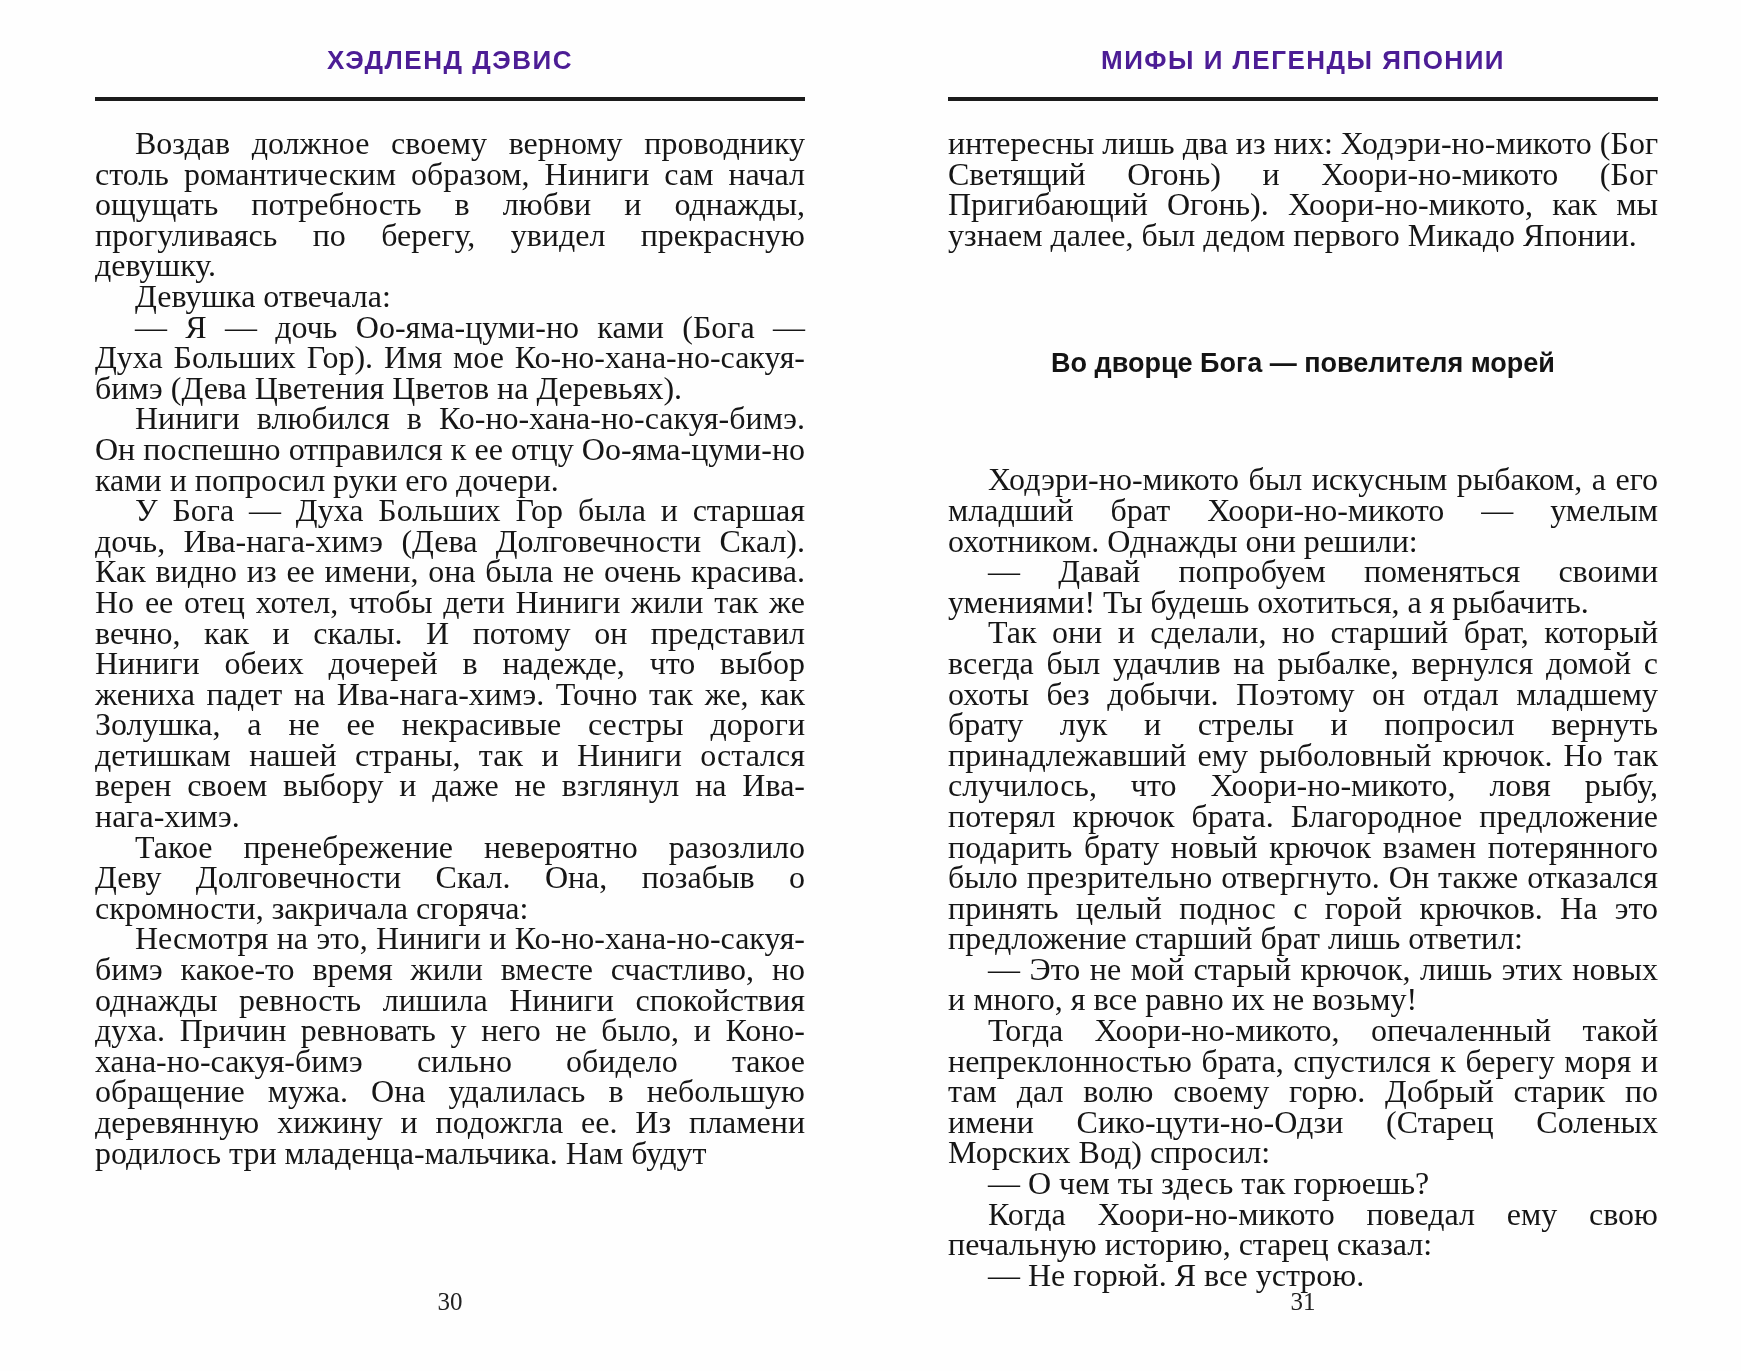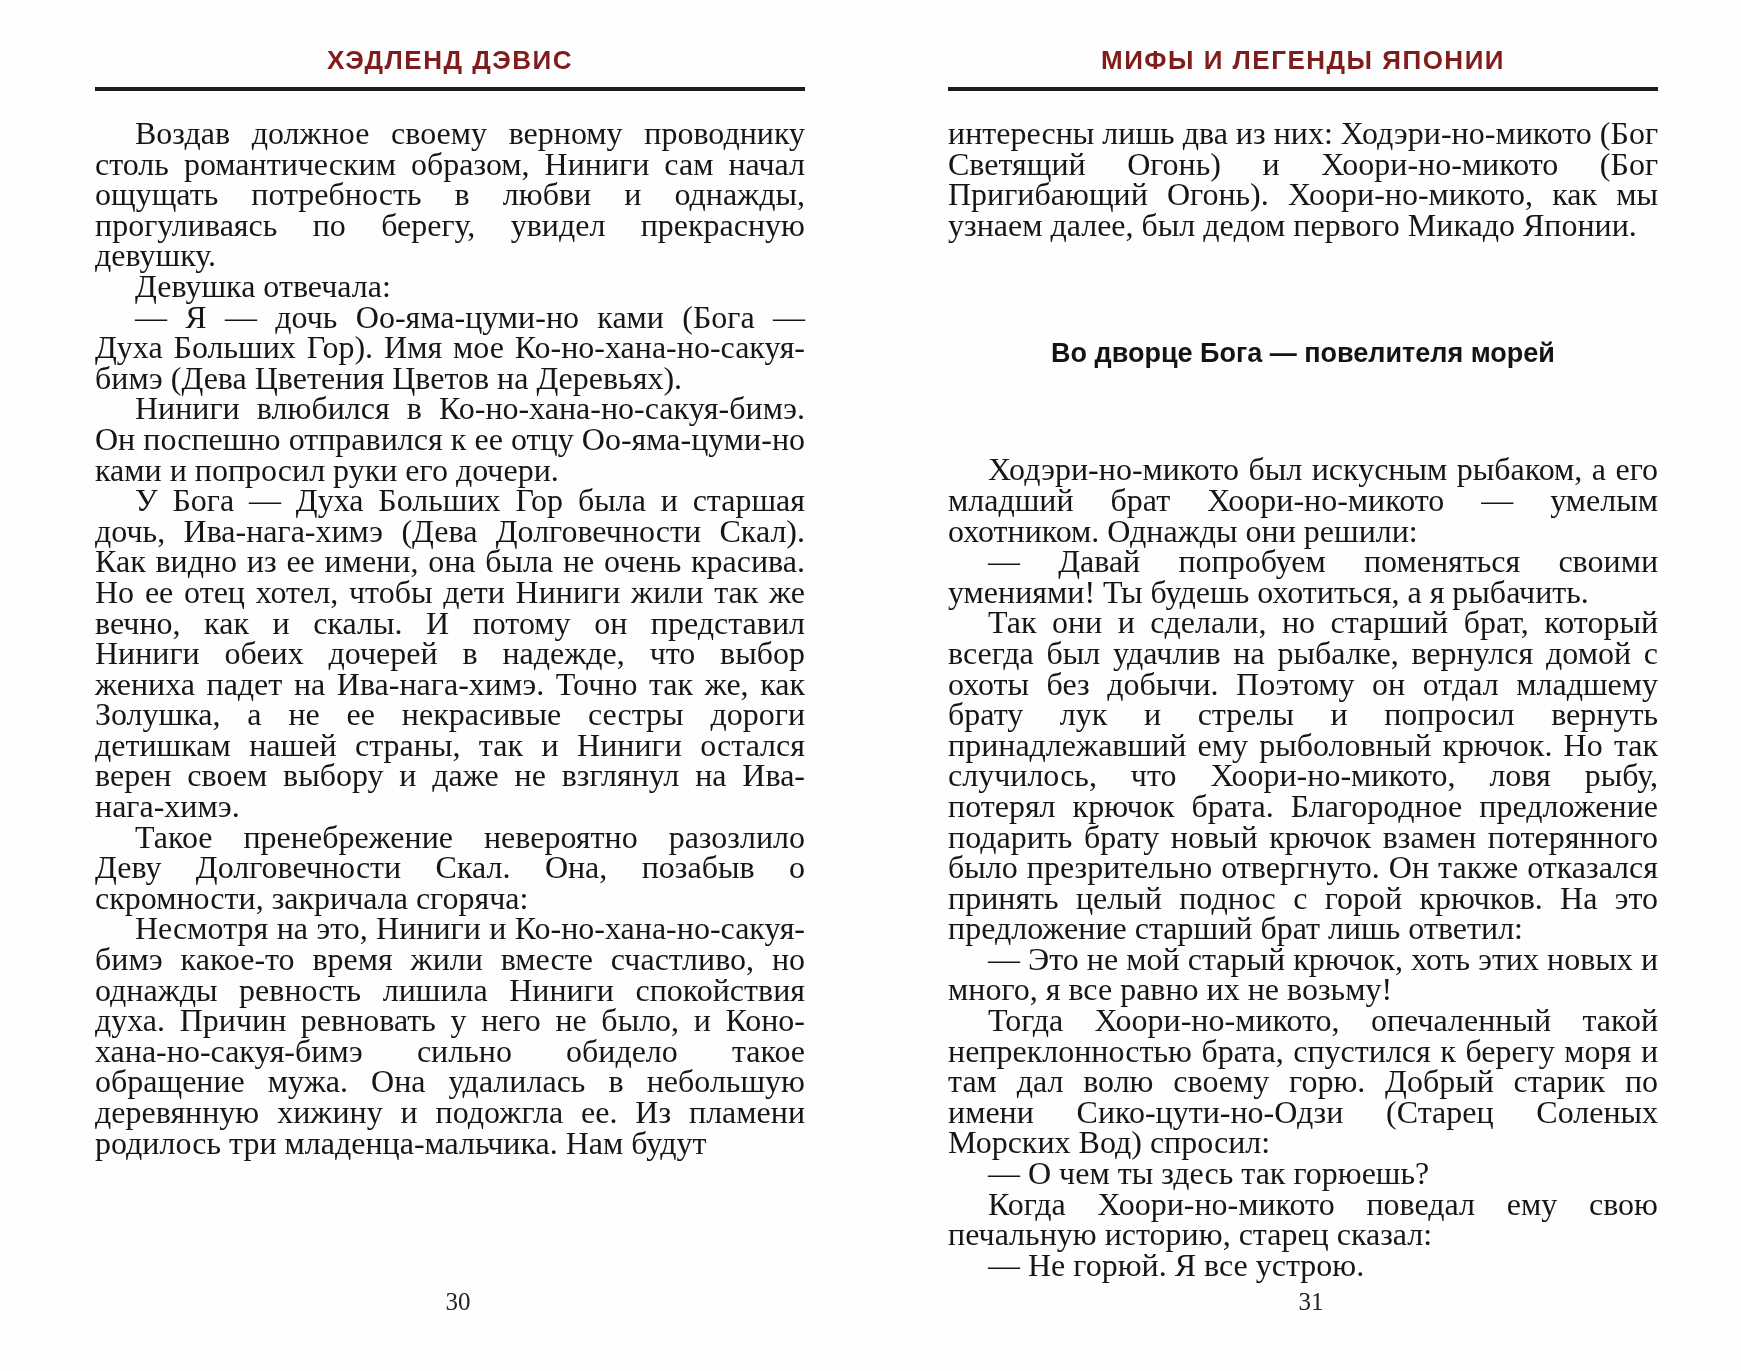--- a/index.html
+++ b/index.html
@@ -28,22 +28,22 @@
   }
   .page.left  { left: 95px; }
   .page.right { left: 948px; }
 
   .running-head {
     font-family: "Liberation Sans", sans-serif;
     font-weight: 700;
     font-size: 26px;
     letter-spacing: 1.5px;
     text-align: center;
-    color: #7f1d1d;
-    padding-bottom: 11px;
+    color: #4c1d95;
+    padding-bottom: 21px;
     white-space: nowrap;
   }
   .head-rule {
     height: 4px;
     background: #1c1c1c;
     margin-bottom: 27px;
   }
 
   .body-text p {
     margin: 0;
@@ -61,21 +61,21 @@
     font-size: 27px;
     line-height: 34px;
     text-align: center;
     color: #141414;
     margin: 96px 0 84px 0;
   }
 
   .page-number {
     position: absolute;
     top: 1243px;
-    left: 8px;
+    left: 0;
     width: 100%;
     text-align: center;
     font-size: 25px;
     color: #222222;
   }
 </style>
 </head>
 <body>
 
 <div class="spread">
@@ -102,21 +102,21 @@
     <div class="head-rule"></div>
 
     <div class="body-text">
       <p class="noindent">интересны лишь два из них: Ходэри-но-микото (Бог Светящий Огонь) и Хоори-но-микото (Бог Пригибающий Огонь). Хоори-но-микото, как мы узнаем далее, был дедом первого Микадо Японии.</p>
 
       <h2 class="section-heading">Во дворце Бога — повелителя морей</h2>
 
       <p class="indent">Ходэри-но-микото был искусным рыбаком, а его младший брат Хоори-но-микото — умелым охотником. Однажды они решили:</p>
       <p class="indent">— Давай попробуем поменяться своими умениями! Ты будешь охотиться, а я рыбачить.</p>
       <p class="indent">Так они и сделали, но старший брат, который всегда был удачлив на рыбалке, вернулся домой с охоты без добычи. Поэтому он отдал младшему брату лук и стрелы и попросил вернуть принадлежавший ему рыболовный крючок. Но так случилось, что Хоори-но-микото, ловя рыбу, потерял крючок брата. Благородное предложение подарить брату новый крючок взамен потерянного было презрительно отвергнуто. Он также отказался принять целый поднос с горой крючков. На это предложение старший брат лишь ответил:</p>
-      <p class="indent">— Это не мой старый крючок, хоть этих новых и много, я все равно их не возьму!</p>
+      <p class="indent">— Это не мой старый крючок, лишь этих новых и много, я все равно их не возьму!</p>
       <p class="indent">Тогда Хоори-но-микото, опечаленный такой непреклонностью брата, спустился к берегу моря и там дал волю своему горю. Добрый старик по имени Сико-цути-но-Одзи (Старец Соленых Морских Вод) спросил:</p>
       <p class="indent">— О чем ты здесь так горюешь?</p>
       <p class="indent">Когда Хоори-но-микото поведал ему свою печальную историю, старец сказал:</p>
       <p class="indent">— Не горюй. Я все устрою.</p>
     </div>
 
     <div class="page-number">31</div>
   </section>
 
 </div>

